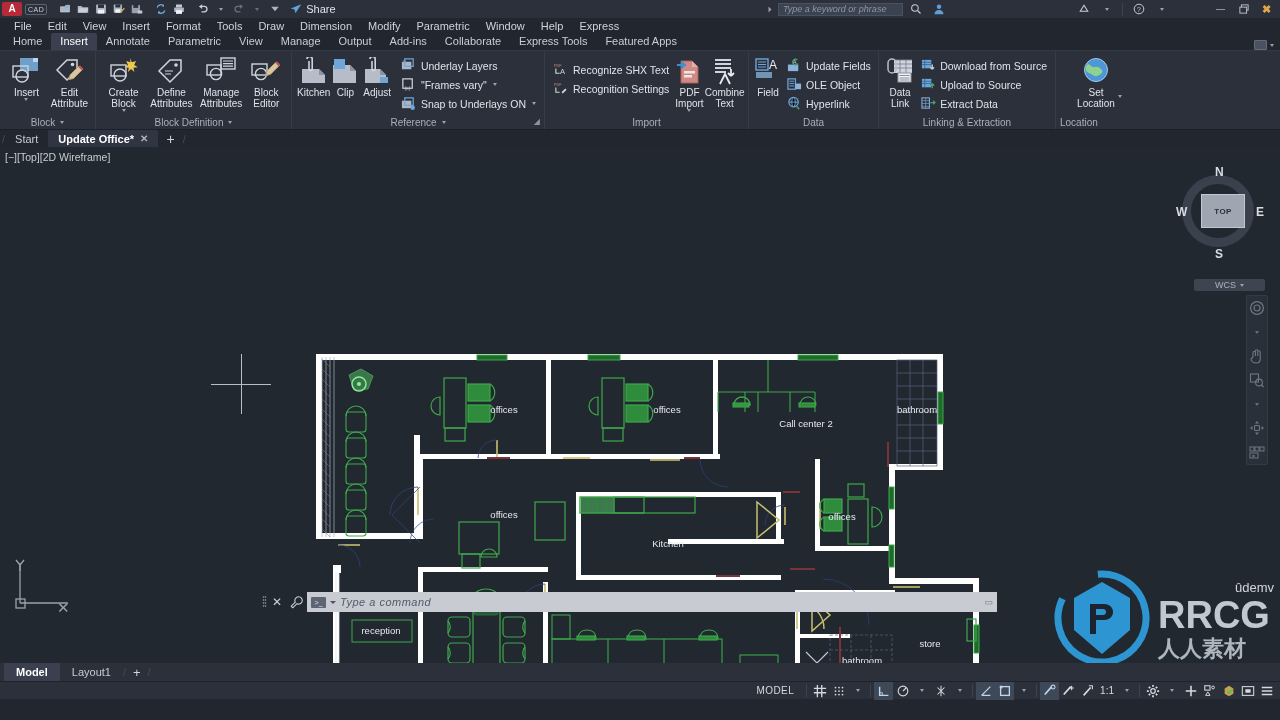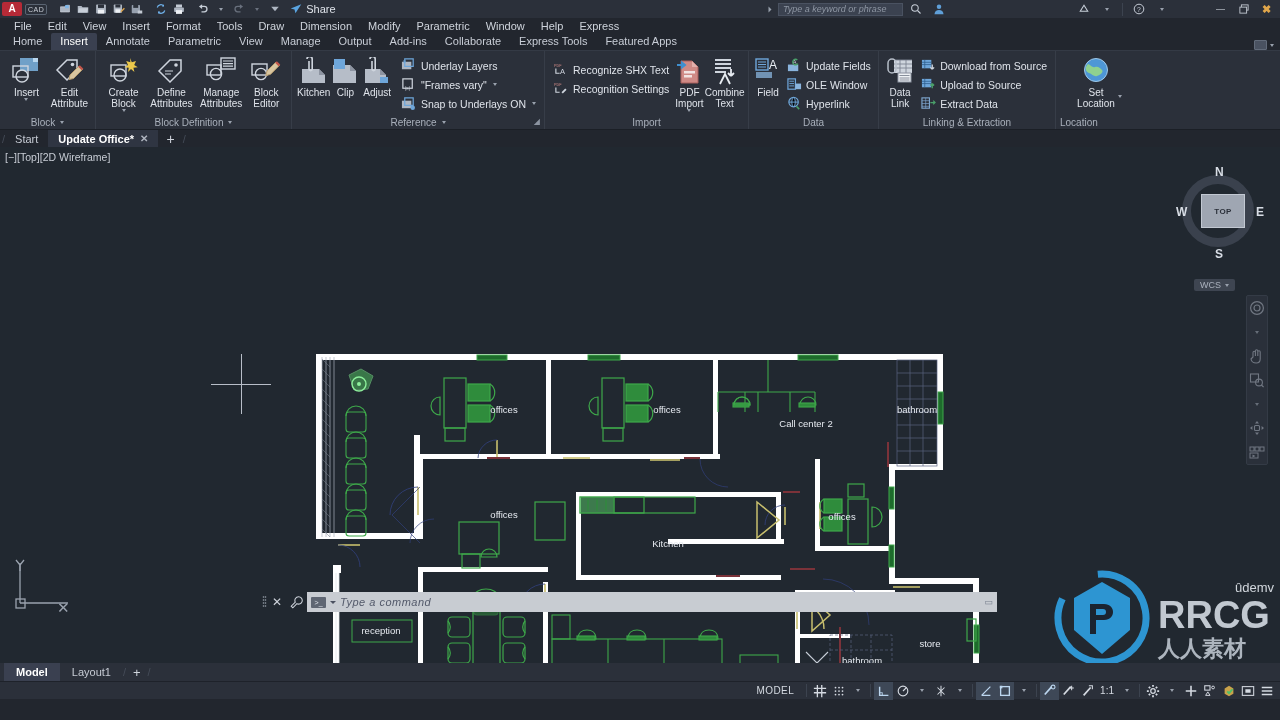--- a/index.html
+++ b/index.html
@@ -88,21 +88,21 @@
   .viewcube { position:absolute; right:12px; top:10px; width:100px; height:108px; }
   .vc-ring { position:absolute; left:14px; top:18px; width:72px; height:72px; border-radius:50%;
              border:9px solid #3a414d; }
   .vc-top { position:absolute; left:33px; top:37px; width:44px; height:34px; background:#9fa6b2;
             border:1px solid #c2c8d2; display:flex;align-items:center;justify-content:center;
             font-size:8px; color:#2b303a; letter-spacing:.4px; font-weight:bold;}
   .vc-n,.vc-s,.vc-e,.vc-w { position:absolute; font-size:12px; font-weight:bold; color:#d8dde5; }
   .vc-n { left:47px; top:8px; } .vc-s { left:47px; top:90px; }
   .vc-e { left:88px; top:48px; } .vc-w { left:8px; top:48px; }
   .wcs { position:absolute; left:26px; top:122px; background:#3e4551; border-radius:2px;
-         padding:1px 6px; font-size:9px; color:#aab1bd; display:flex; align-items:center; gap:4px; }
+         padding:1px 21px; font-size:9px; color:#aab1bd; display:flex; align-items:center; gap:4px; }
 
   .navbar { position:absolute; right:12px; top:148px; width:22px; background:#2a303a;
             border:1px solid #343b46; border-radius:2px; padding:3px 0;
             display:flex; flex-direction:column; align-items:center; gap:6px; }
   .navbar .ni { width:18px; height:18px; display:flex; align-items:center; justify-content:center; opacity:.55; }
 
   
   .wm { position:absolute; right:0px; bottom:-8px; width:230px; height:105px; opacity:.92; }
 
   
@@ -573,21 +573,21 @@
             <span class="lbl">Update Fields</span>
           </div>
           <div class="small-btn">
             <span class="ic">
               <svg width="15" height="15" viewBox="0 0 16 16">
                   <rect x="1" y="2" width="8" height="11" fill="none" stroke="#6ea6da" stroke-width="1.3"></rect>
                   <path d="M2.5 4.5h5M2.5 7h5M2.5 9.5h5" stroke="#6ea6da" stroke-width="1"></path>
                   <rect x="9" y="7" width="6" height="6" fill="#8ab4dd"></rect>
                 </svg>
             </span>
-            <span class="lbl">OLE Window</span>
+            <span class="lbl">OLE Object</span>
           </div>
           <div class="small-btn">
             <span class="ic">
               <svg width="15" height="15" viewBox="0 0 16 16">
                   <circle cx="7" cy="6.5" r="5" fill="none" stroke="#6ea6da" stroke-width="1.3"></circle>
                   <path d="M2 6.5h10M7 1.5c2.4 2.6 2.4 7.4 0 10M7 1.5c-2.4 2.6-2.4 7.4 0 10" stroke="#6ea6da" stroke-width="1"></path>
                   <path d="M10 11l3 3" stroke="#4aa06a" stroke-width="1.6"></path>
                 </svg>
             </span>
             <span class="lbl">Hyperlink</span>

